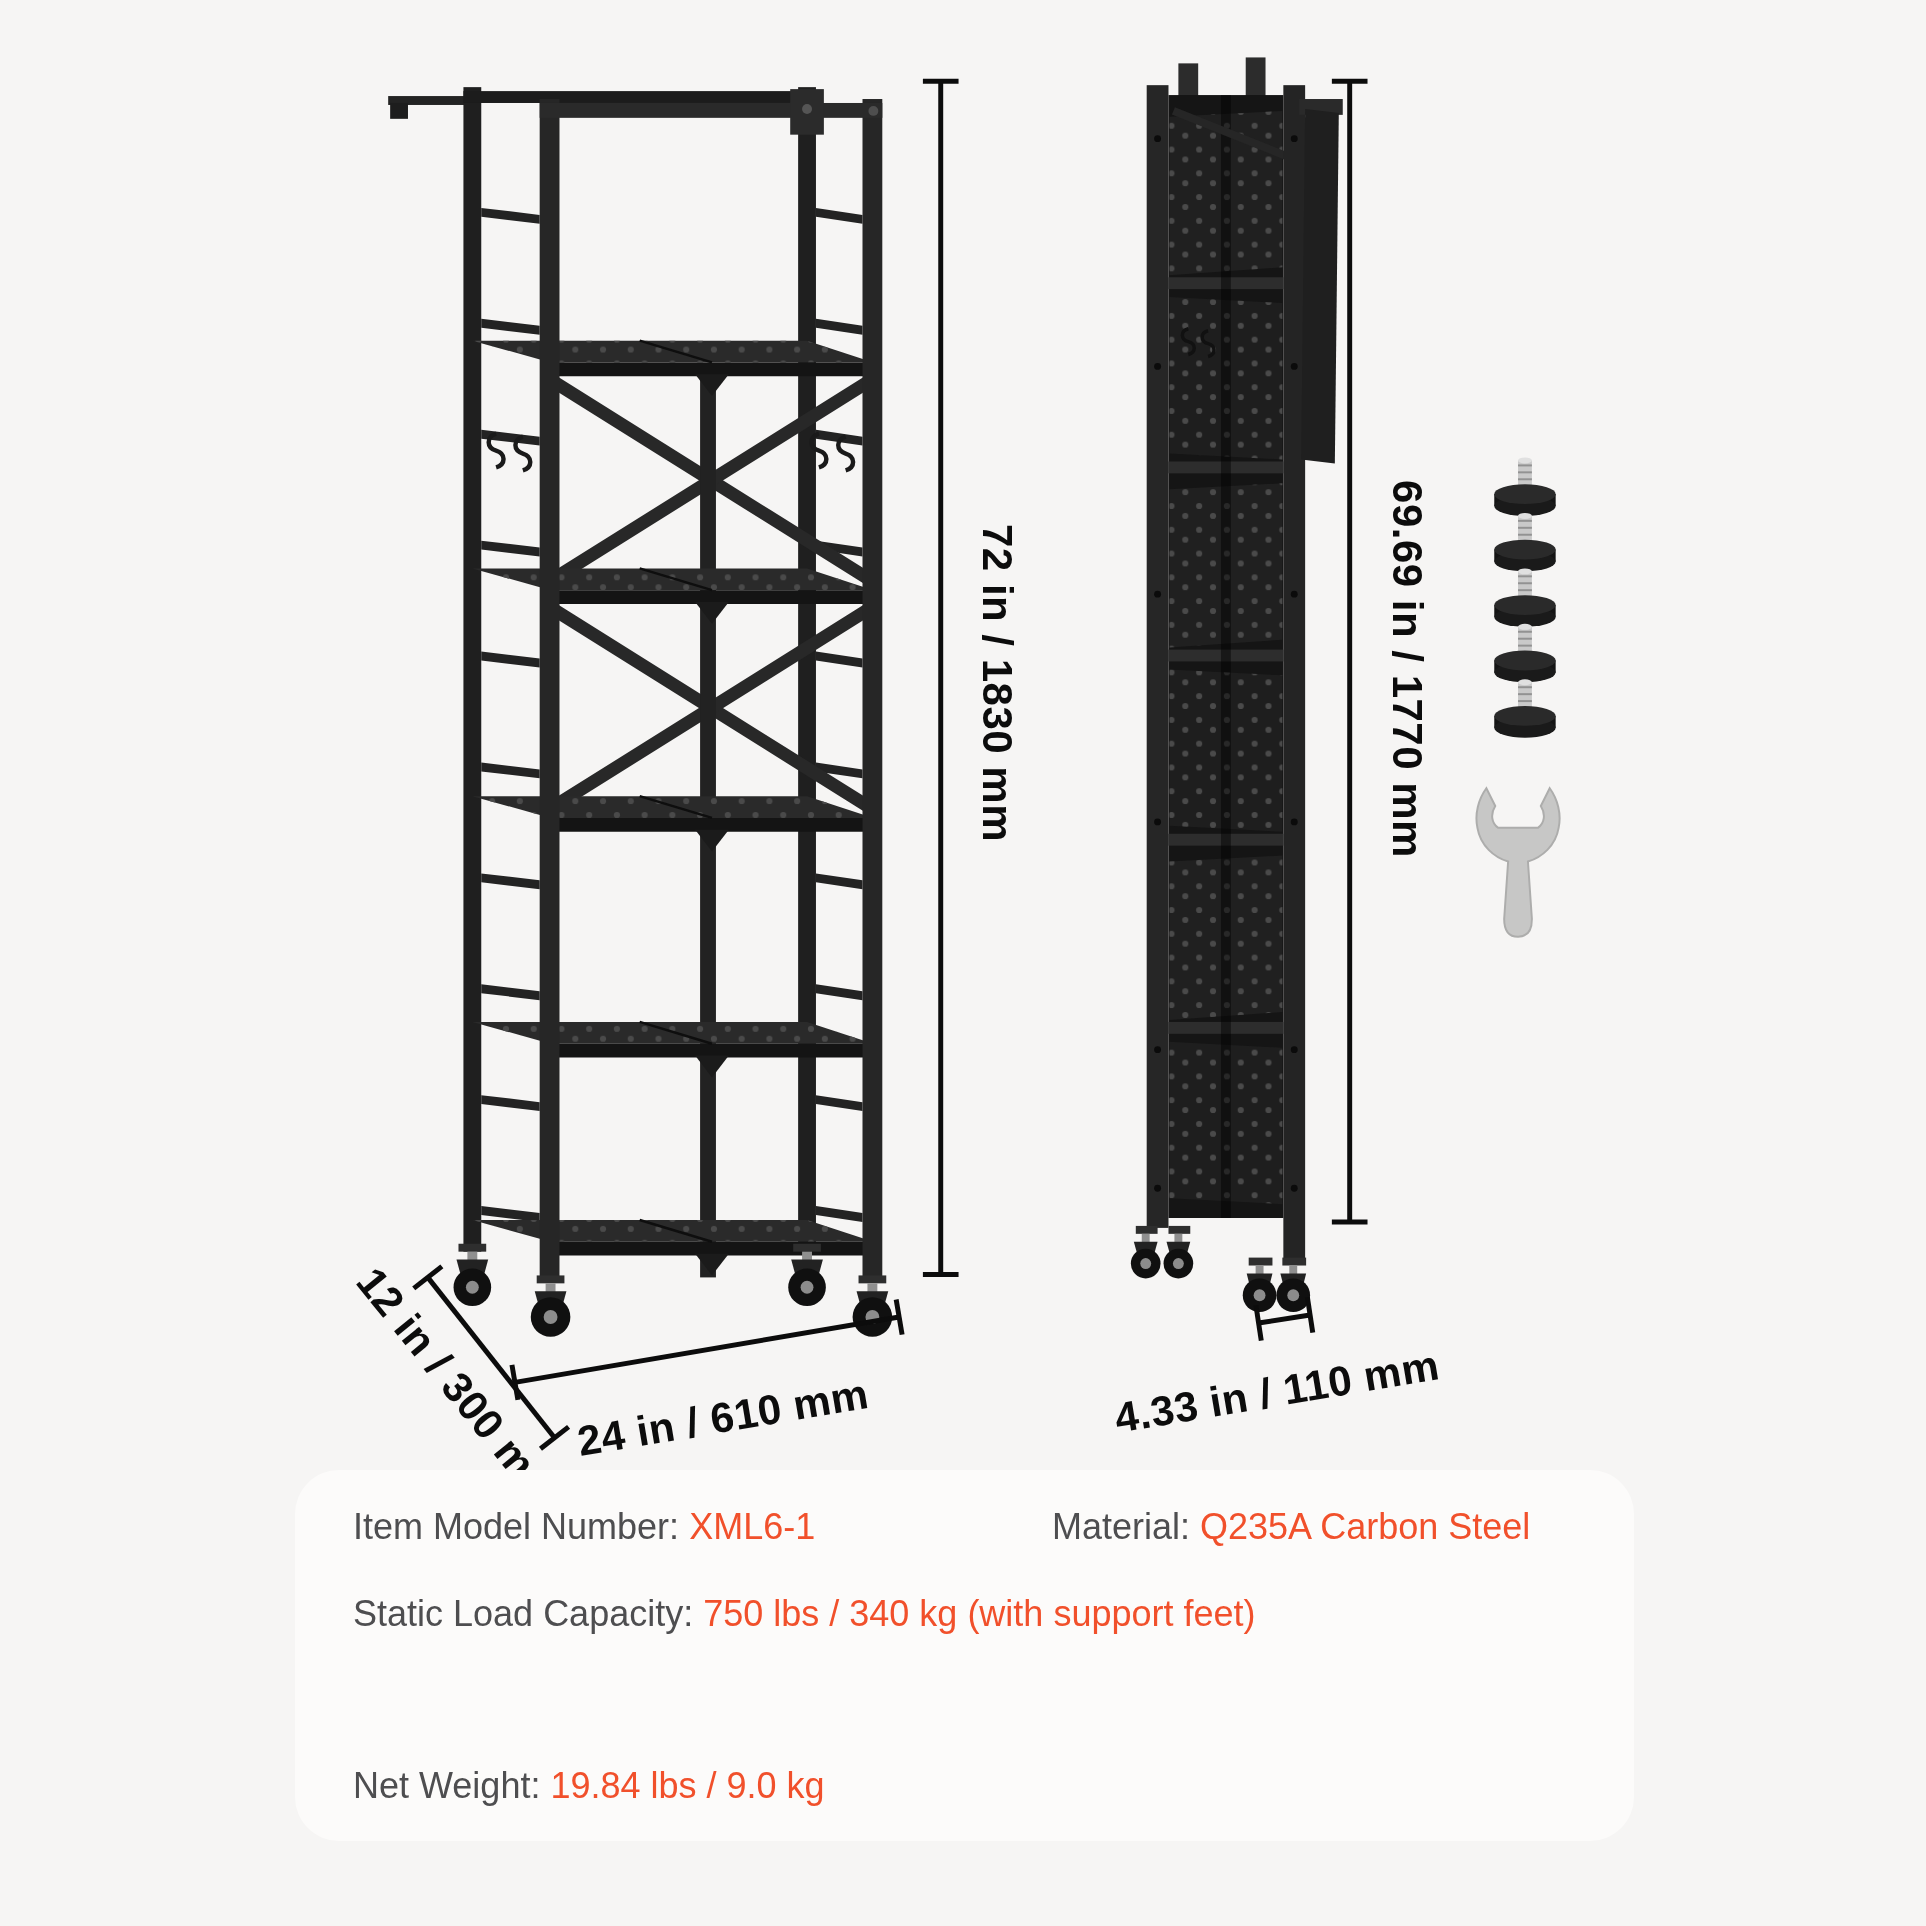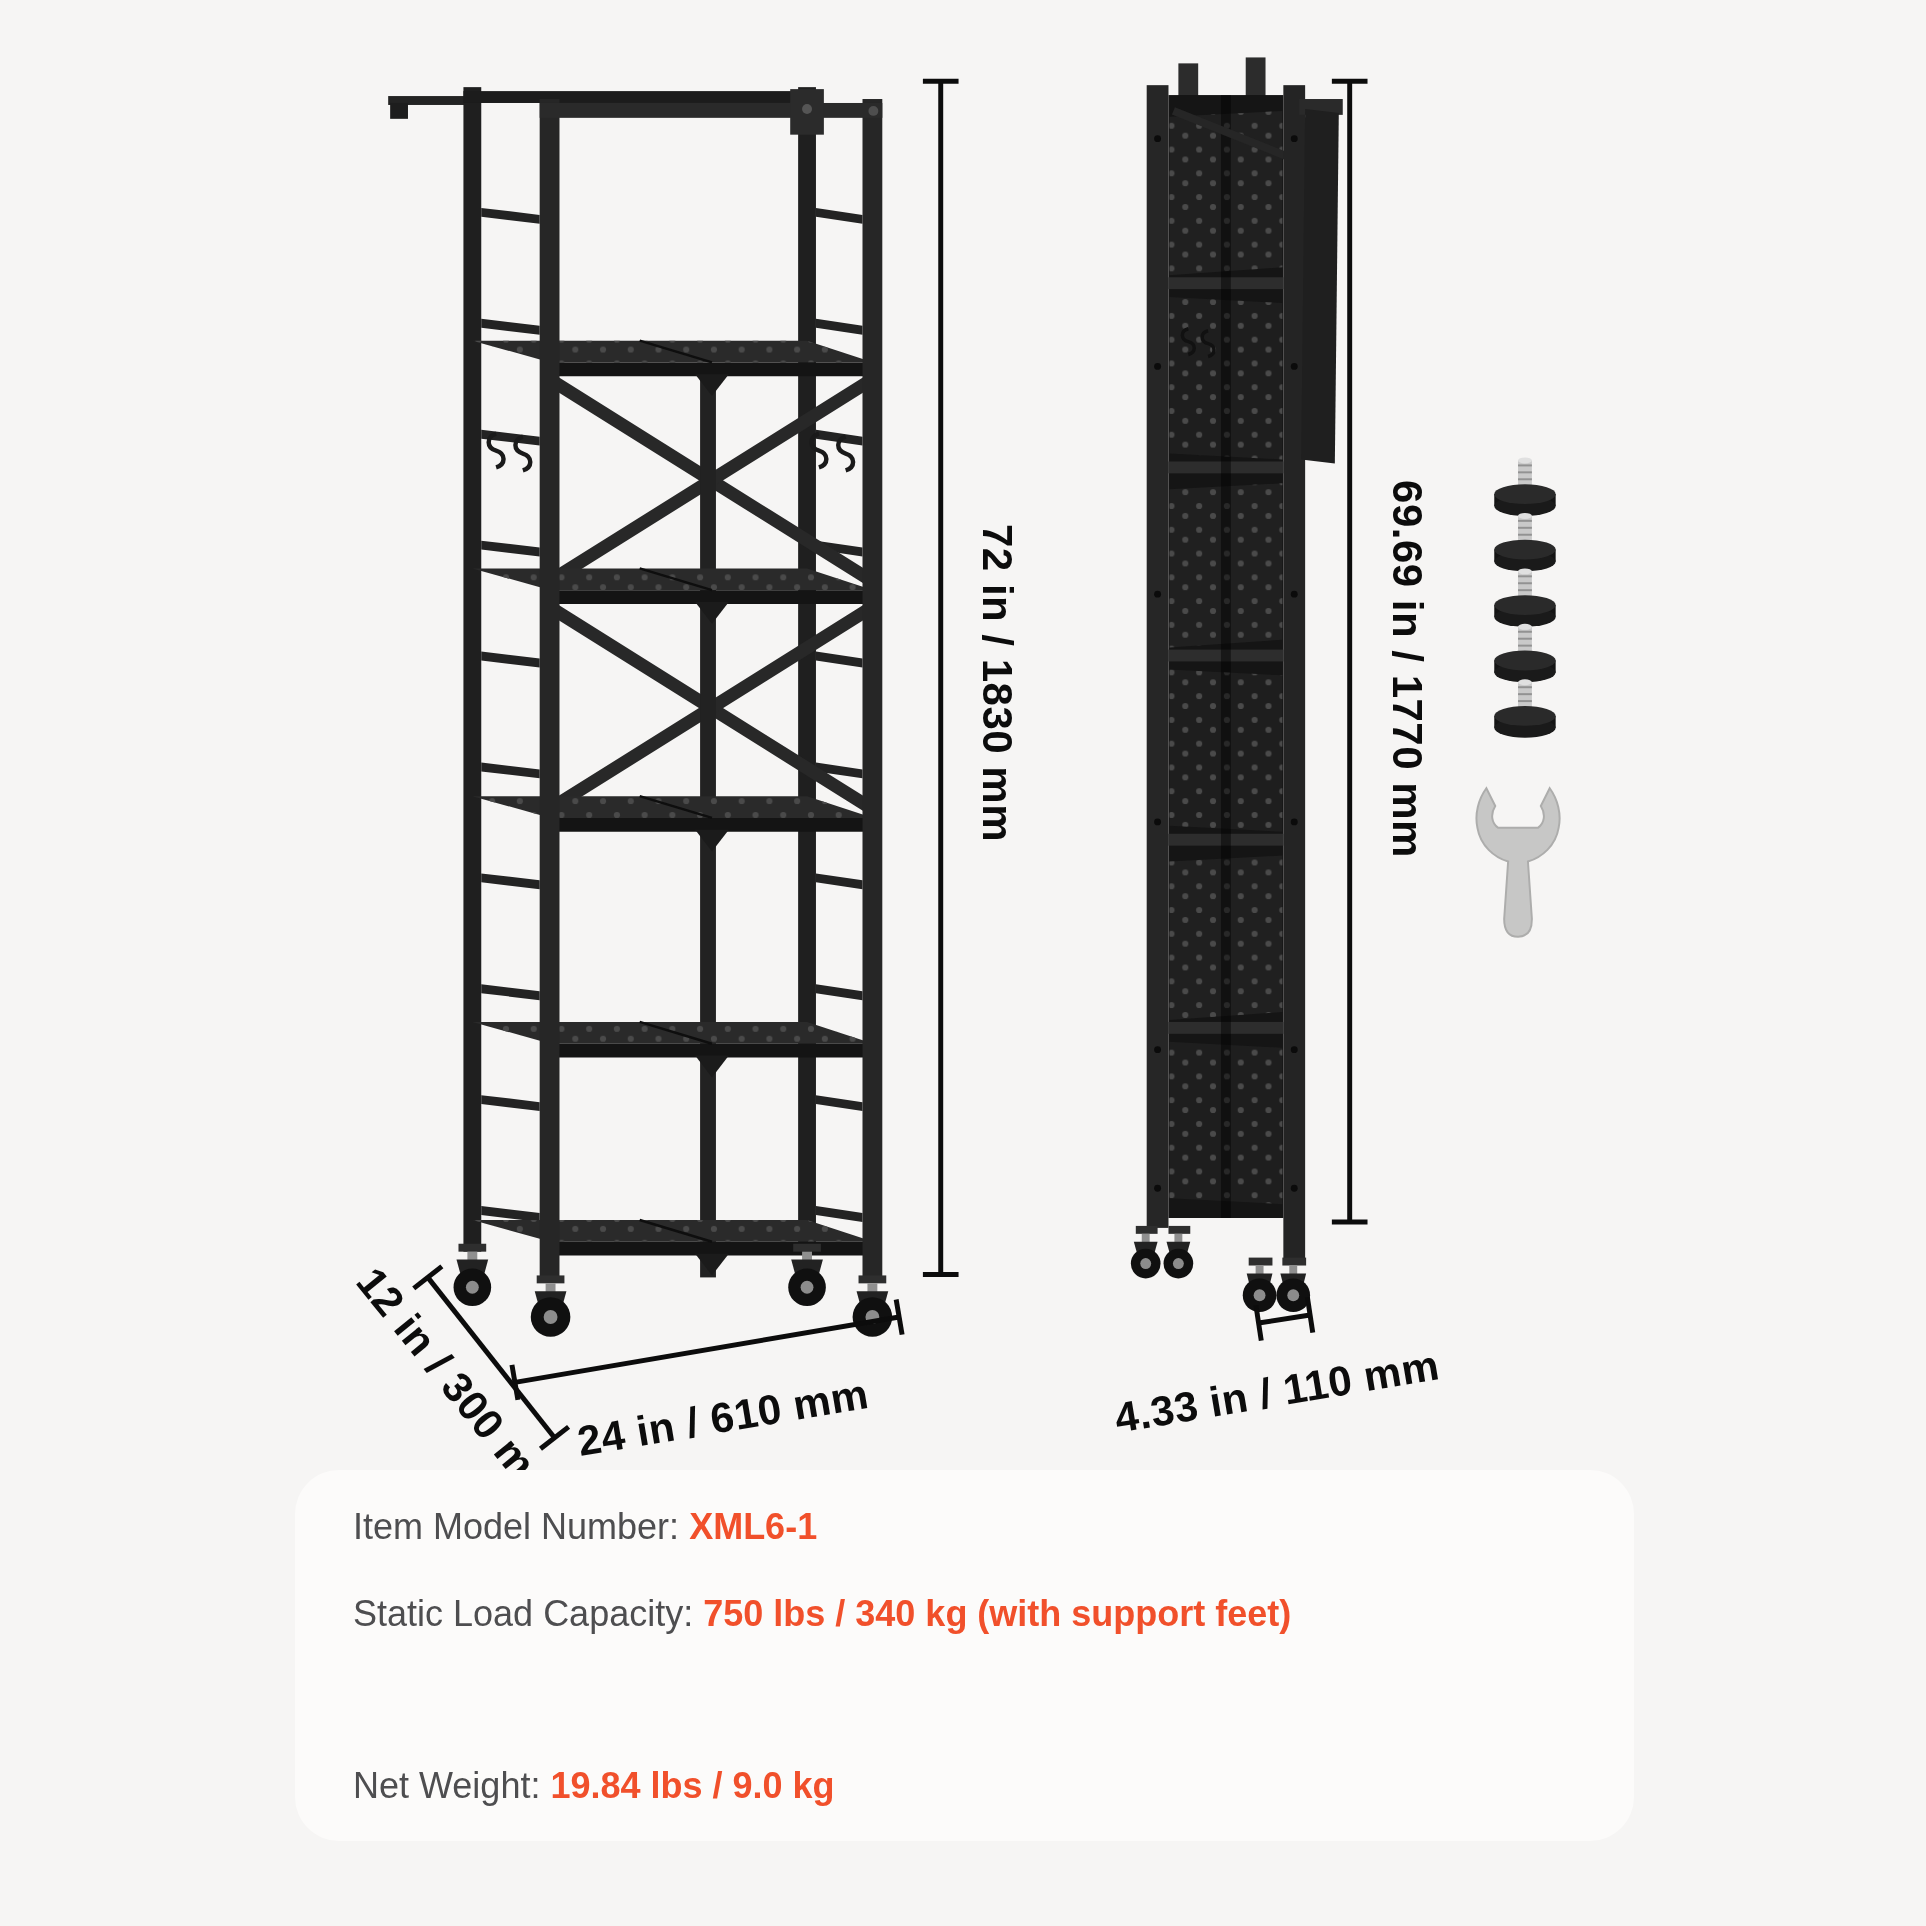--- a/index.html
+++ b/index.html
@@ -30,21 +30,21 @@
     background:#FCFBFA;
     border-radius:44px;
   }
   .spec-row{
     position:absolute;left:58px;
     white-space:nowrap;
     font-size:36px;
     transform:translateY(-50%);
   }
   .spec-row .lbl{color:#4E4E50;font-weight:400;margin-top:24px;}
-  .spec-row .val{color:#F1502B;font-weight:700;}
+  .spec-row .val{color:#F1502B;font-weight:400;}
 </style>
 </head>
 <body>
 
 <div class="canvas">
 
   <svg class="diagram" width="1927" height="1927" viewBox="0 0 1946 1946">
     <defs>
       <pattern id="perf" width="28" height="24" patternUnits="userSpaceOnUse">
         <circle cx="7" cy="7" r="3.1" fill="#4a4a4a"></circle>
@@ -367,20 +367,23 @@
   <div class="dim-label rot51" style="left:458px;top:1388px;">12 in / 300 mm</div>
 
   <div class="dim-label rotw" style="left:723px;top:1418px;">24 in / 610 mm</div>
 
   <div class="dim-label rotw" style="left:1277px;top:1392px;">4.33 in / 110 mm</div>
 
   <div class="spec-panel">
     <div class="spec-row" style="top:57px;">
       <span class="lbl">Item Model Number: </span><span class="val">XML6-1</span>
     </div>
+    <div class="spec-row" style="top:57px;left:757px;">
+      <span class="lbl">Material: </span><span class="val">Q235A Carbon Steel</span>
+    </div>
     <div class="spec-row" style="top:144px;">
       <span class="lbl">Static Load Capacity: </span><span class="val">750 lbs / 340 kg (with support feet)</span>
     </div>
     <div class="spec-row" style="top:316px;">
       <span class="lbl">Net Weight: </span><span class="val">19.84 lbs / 9.0 kg</span>
     </div>
   </div>
 
 </div>
 

